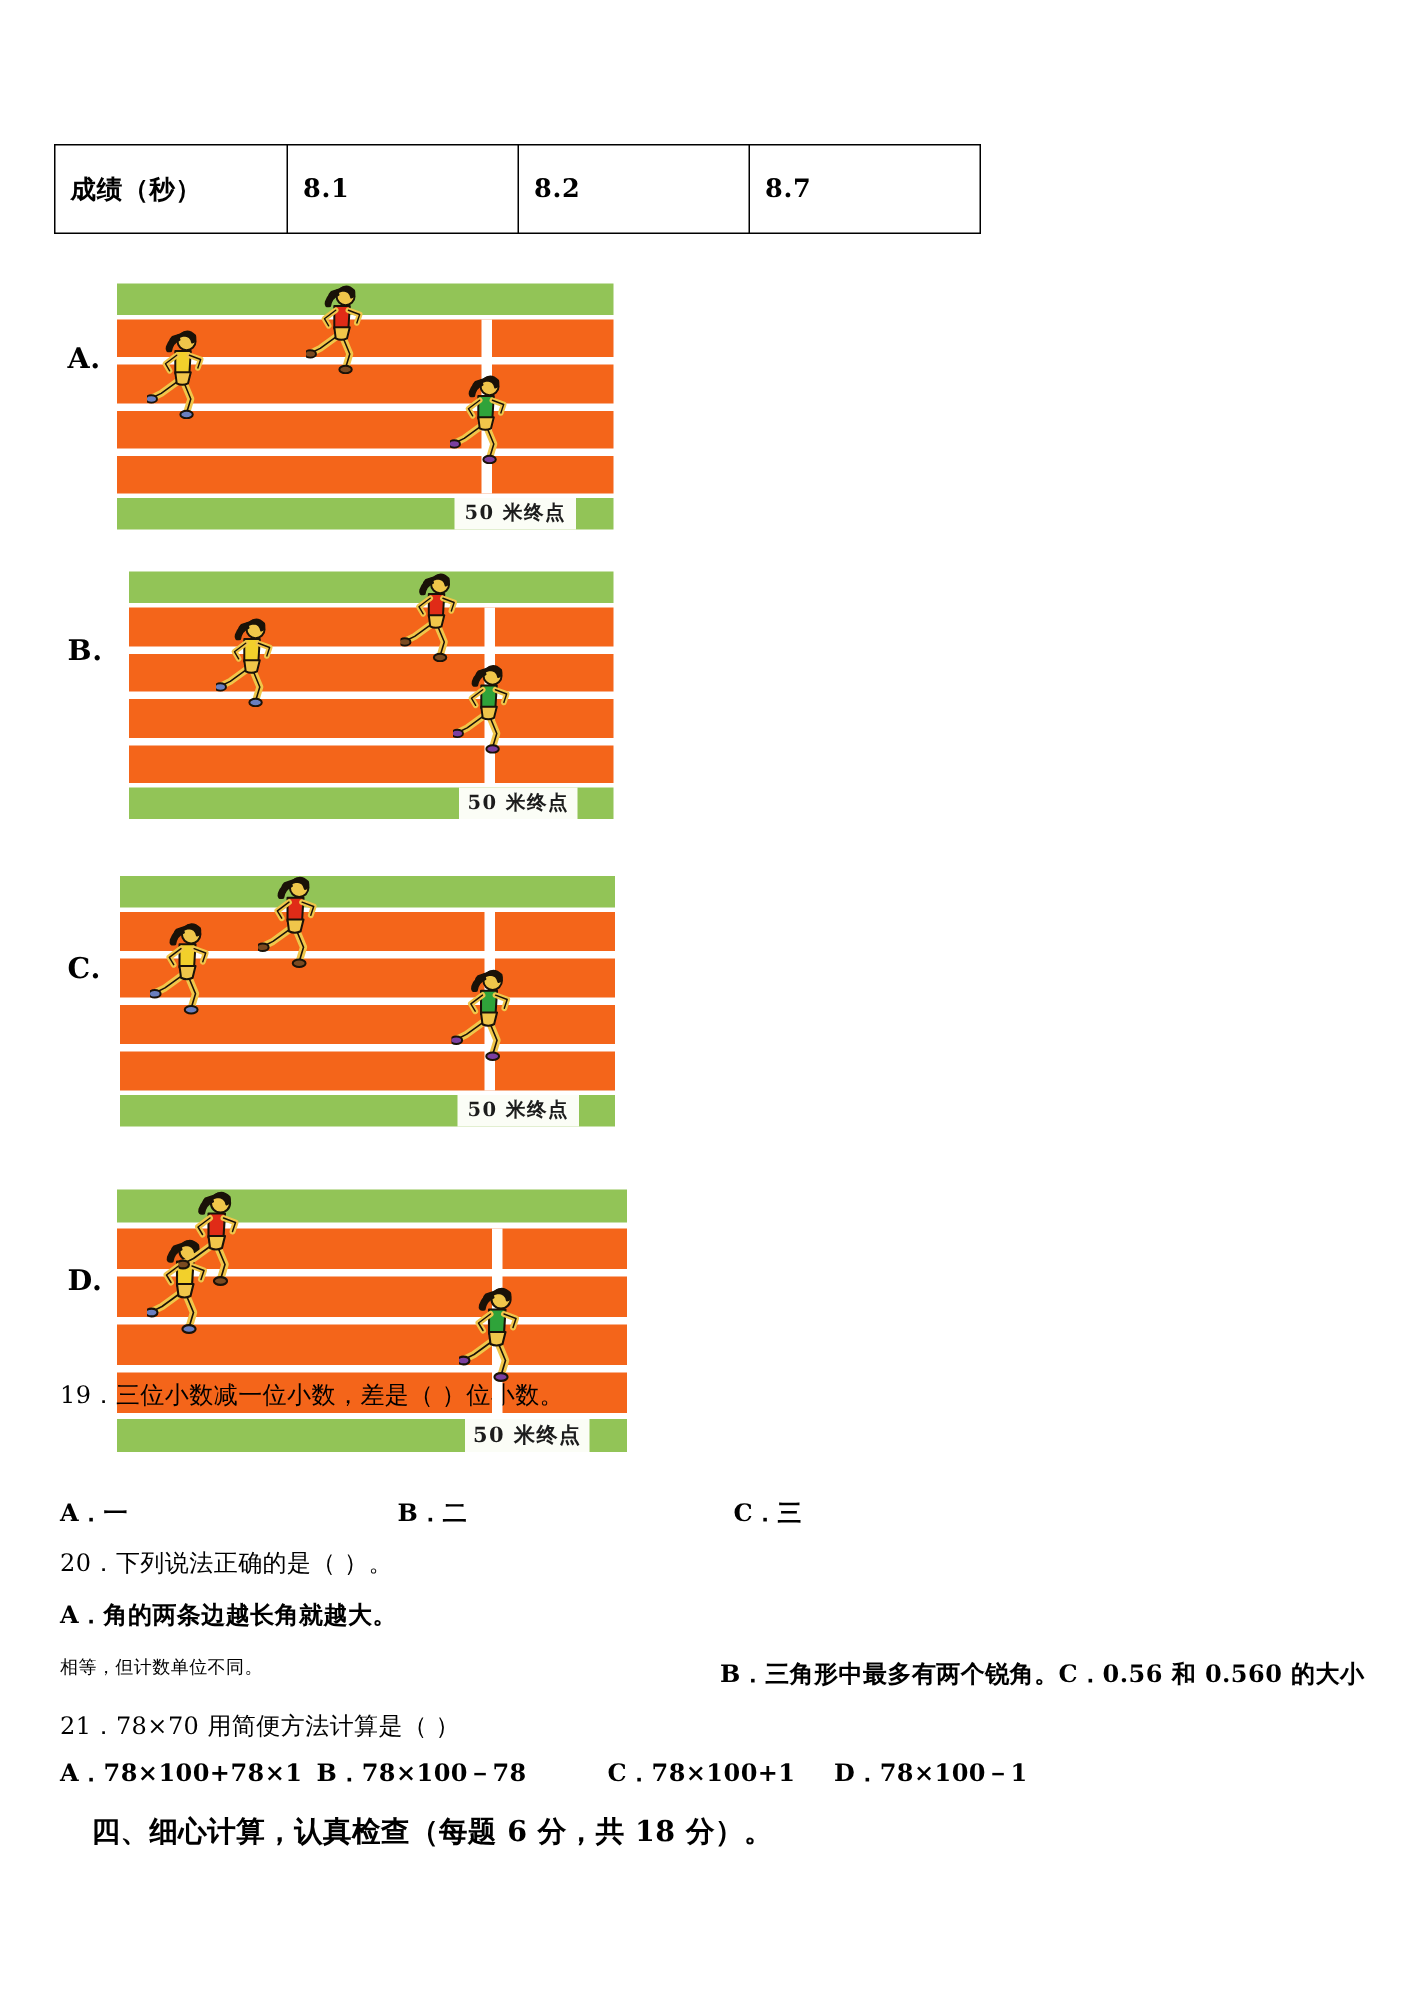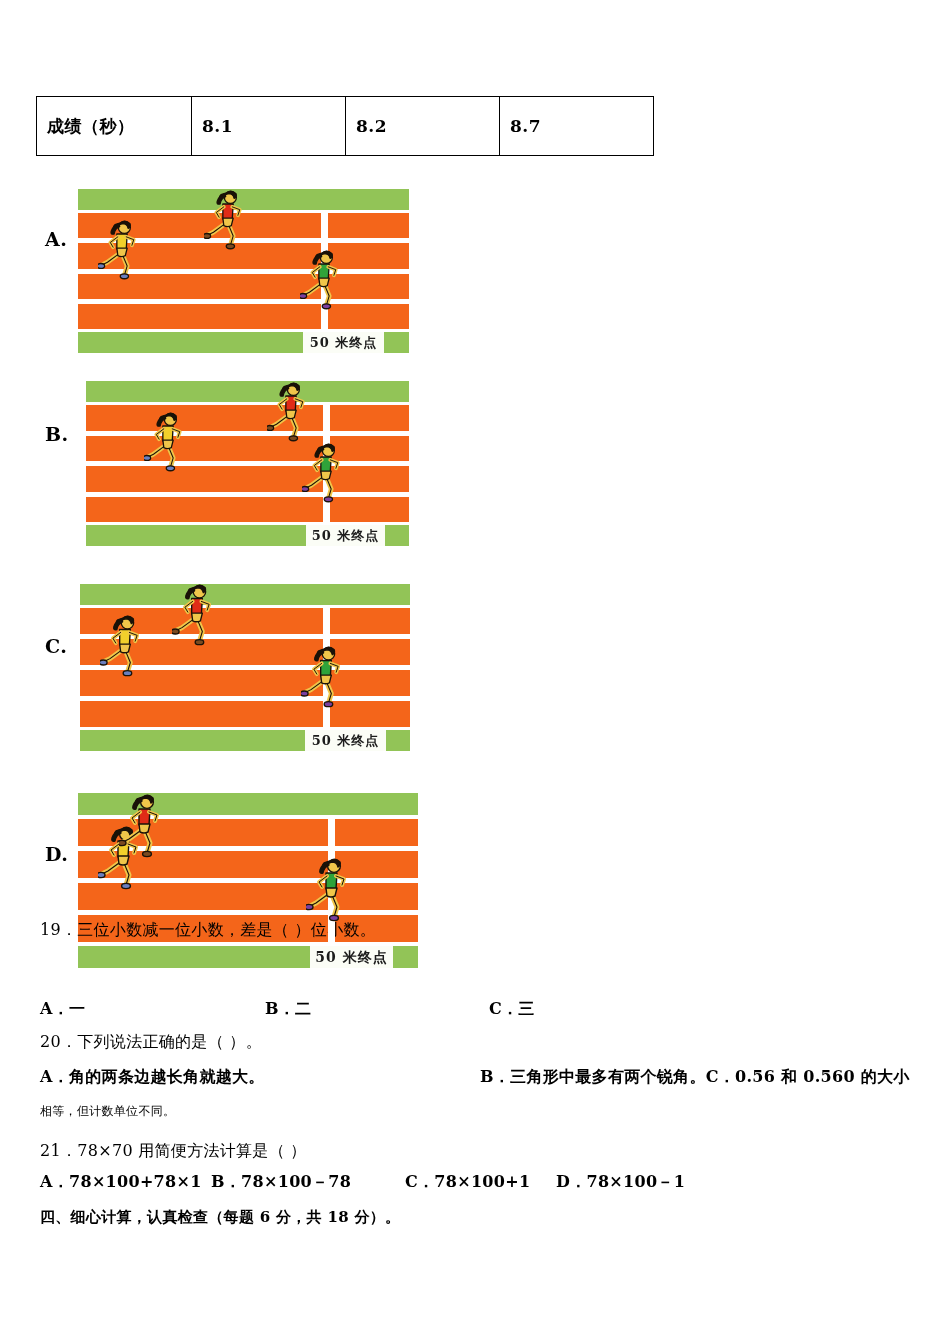--- a/index.html
+++ b/index.html
@@ -108,24 +108,25 @@
     font-size: 16px;
     color: #000000;
     white-space: nowrap;
     letter-spacing: 0.3px;
   }
   .q-stem { font-weight: normal; }
   .opt { font-weight: bold; }
   .section-head {
     position: absolute;
     font-family: "DejaVu Serif", "Liberation Serif", serif;
-    font-size: 15px;
+    font-size: 19px;
     font-weight: bold;
     white-space: nowrap;
     letter-spacing: 0.3px;
+    margin-left: 21px;
   }
   .wrap-line {
     position: absolute;
     font-family: "DejaVu Serif", "Liberation Serif", serif;
     font-size: 12px;
     white-space: nowrap;
     letter-spacing: 0.3px;
   }
 </style>
 </head>
@@ -534,21 +535,21 @@
     </div>
 </div>
 
 <div class="q-line q-stem" style="left:40px;top:920px;">19．三位小数减一位小数，差是（   ）位小数。</div>
 <div class="q-line opt" style="left:40px;top:999px;">A．一</div>
 <div class="q-line opt" style="left:265px;top:999px;">B．二</div>
 <div class="q-line opt" style="left:489px;top:999px;">C．三</div>
 
 <div class="q-line q-stem" style="left:40px;top:1032px;">20．下列说法正确的是（   ）。</div>
 <div class="q-line opt" style="left:40px;top:1067px;">A．角的两条边越长角就越大。</div>
-<div class="q-line opt" style="left:480px;top:1067px;">B．三角形中最多有两个锐角。C．0.56 和 0.560 的大小</div>
+<div class="q-line opt" style="left:480px;top:1106px;">B．三角形中最多有两个锐角。C．0.56 和 0.560 的大小</div>
 <div class="wrap-line" style="left:40px;top:1103px;">相等，但计数单位不同。</div>
 
 <div class="q-line q-stem" style="left:40px;top:1141px;">21．78×70 用简便方法计算是（     ）</div>
 <div class="q-line opt" style="left:40px;top:1172px;">A．78×100+78×1</div>
 <div class="q-line opt" style="left:211px;top:1172px;">B．78×100－78</div>
 <div class="q-line opt" style="left:385px;top:1172px;margin-left:20px;">C．78×100+1</div>
 <div class="q-line opt" style="left:556px;top:1172px;">D．78×100－1</div>
 
 <div class="section-head" style="left:40px;top:1208px;">四、细心计算，认真检查（每题 6 分，共 18 分）。</div>
 

